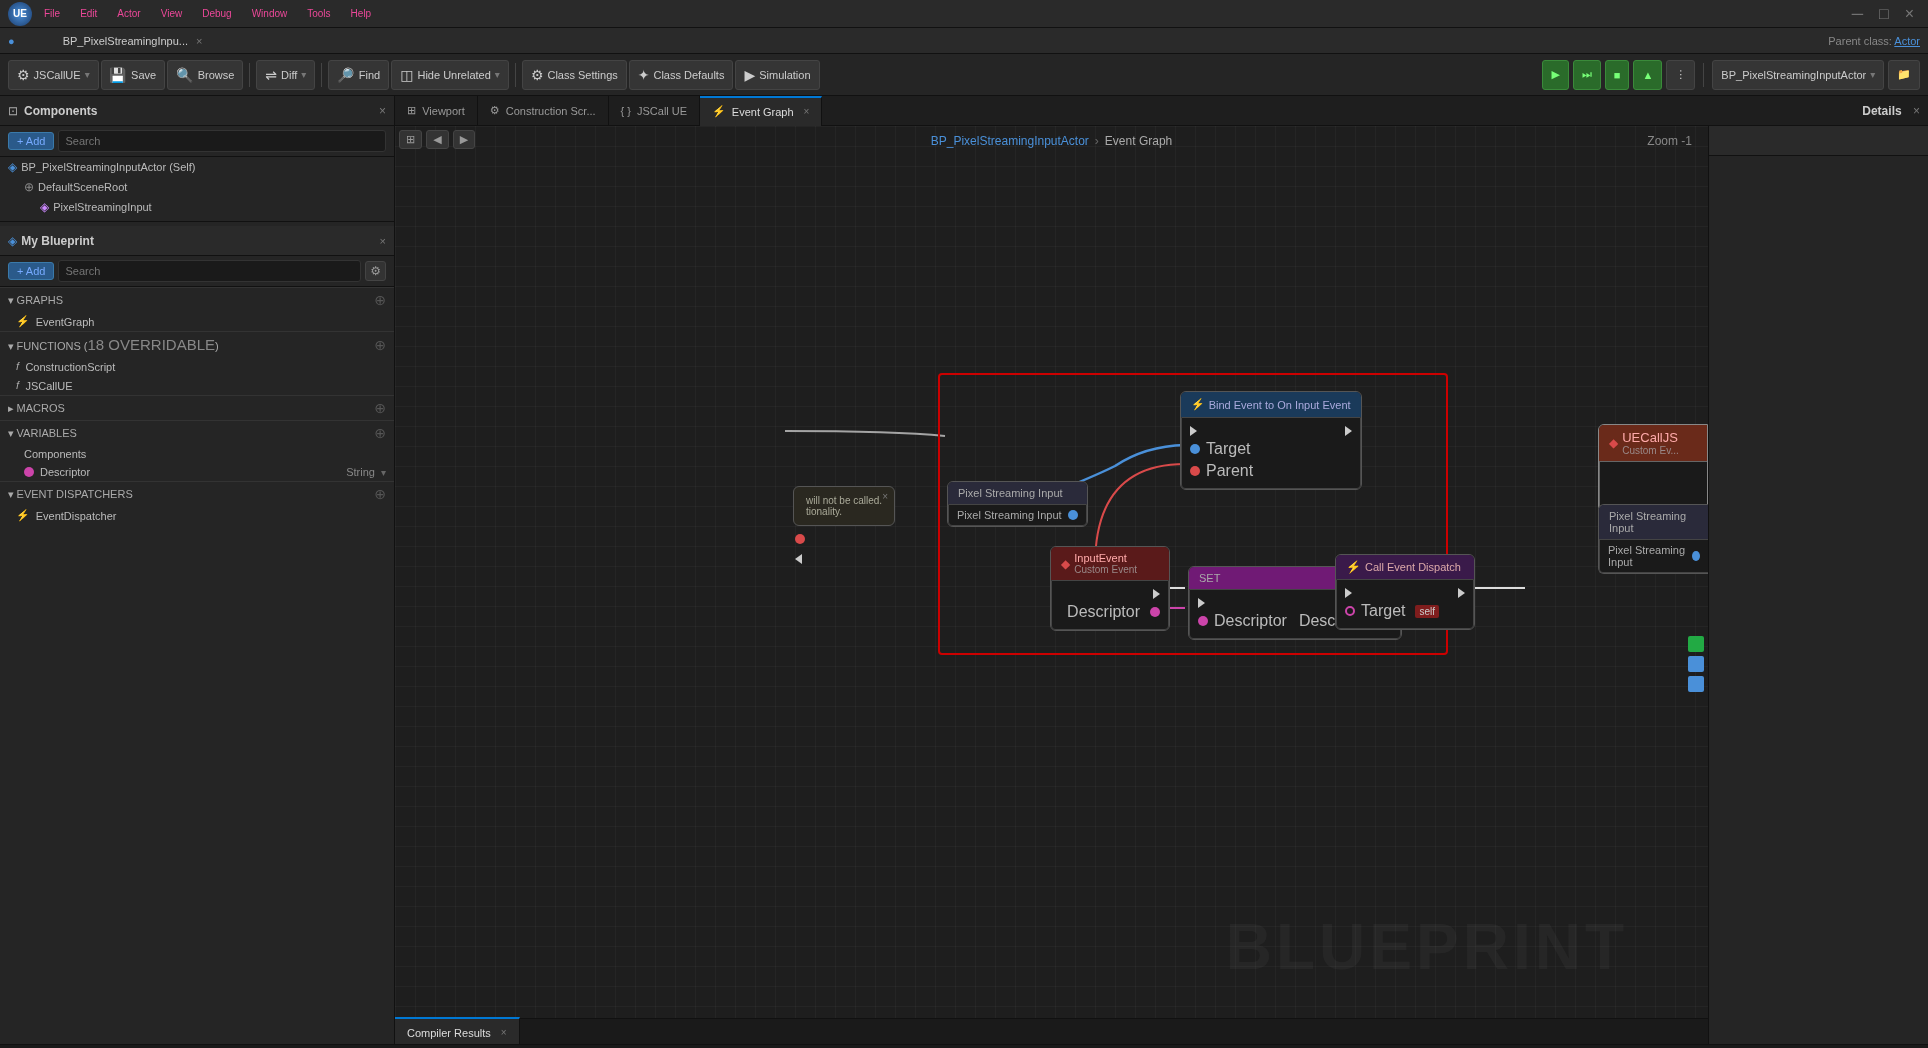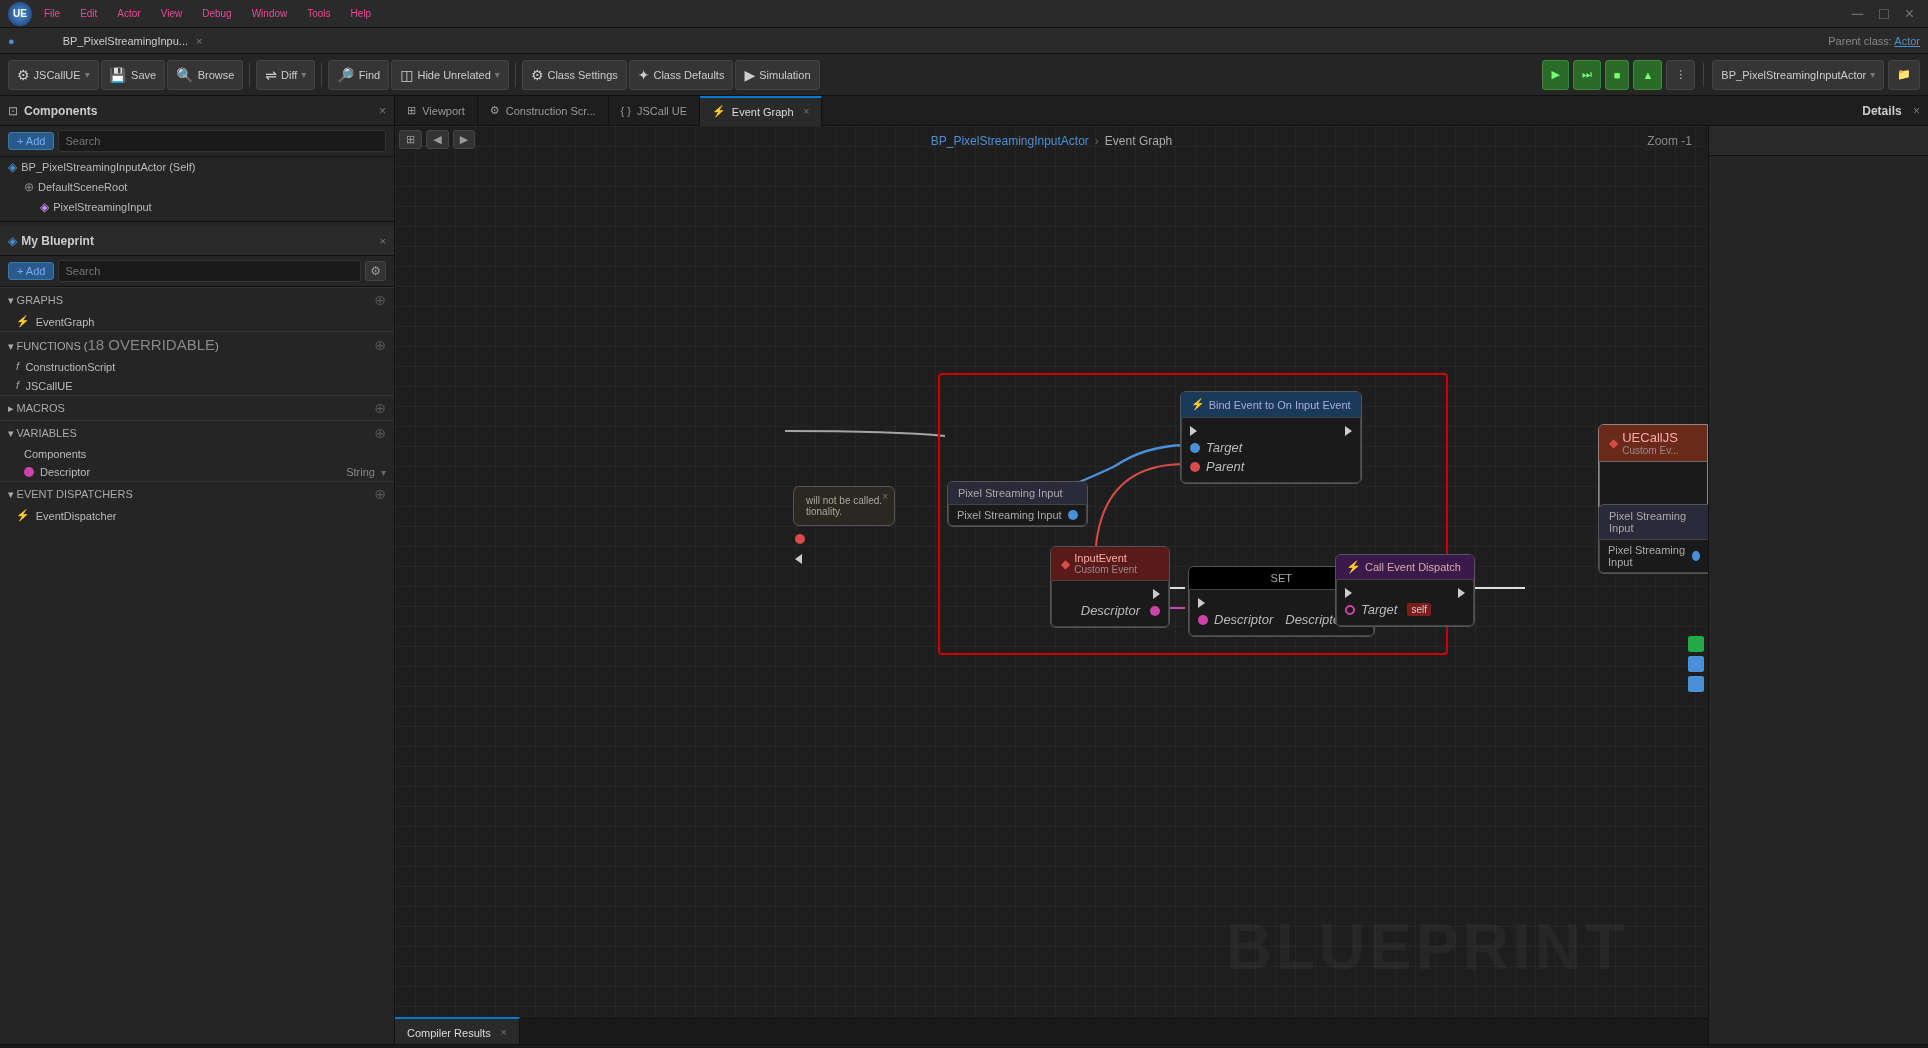--- a/index.html
+++ b/index.html
@@ -72,26 +72,26 @@
     .var-arrow { color: #666; font-size: 10px; }
 
     
     .node-bind-event { background: #1a1a1a; border: 1px solid #555; border-radius: 6px; position: absolute; }
     .node-bind-event .header { background: #1a3a5a; padding: 6px 10px; border-radius: 5px 5px 0 0; font-size: 11px; color: #aad; display: flex; align-items: center; gap: 4px; }
     .node-pixel-streaming { background: #1a1a1a; border: 1px solid #555; border-radius: 6px; position: absolute; }
     .node-pixel-streaming .header { background: #2a2a3a; padding: 5px 10px; border-radius: 5px 5px 0 0; font-size: 11px; color: #aaa; }
     .node-input-event { background: #1a1a1a; border: 1px solid #555; border-radius: 6px; position: absolute; }
     .node-input-event .header { background: #5a1a1a; padding: 5px 10px; border-radius: 5px 5px 0 0; font-size: 11px; color: #faa; display: flex; align-items: center; gap: 4px; }
     .node-set { background: #1a1a1a; border: 1px solid #555; border-radius: 6px; position: absolute; }
-    .node-set .header { background: #000000; padding: 5px 10px; border-radius: 5px 5px 0 0; font-size: 11px; color: #aaa; text-align: center; }
+    .node-set .header { background: #701a75; padding: 5px 10px; border-radius: 5px 5px 0 0; font-size: 11px; color: #aaa; text-align: left; }
     .node-call-event { background: #1a1a1a; border: 1px solid #555; border-radius: 6px; position: absolute; }
     .node-call-event .header { background: #3a1a4a; padding: 5px 10px; border-radius: 5px 5px 0 0; font-size: 11px; color: #daa; display: flex; align-items: center; gap: 4px; }
     .node-uecalljs { background: #1a1a1a; border: 1px solid #888; border-radius: 6px; position: absolute; }
 
-    .pin-label { color: #bbb; font-size: 13px; font-style: italic; }
+    .pin-label { color: #bbb; font-size: 16px; }
 
     
     .graph-svg { position: absolute; top: 0; left: 0; width: 100%; height: 100%; pointer-events: none; }
 
     .warning-node { background: #2a2820; border: 1px solid #555; border-radius: 6px; position: absolute; padding: 8px 12px; font-size: 10px; color: #aa9; max-width: 180px; }
     .warning-node-close { position: absolute; top: 4px; right: 6px; color: #777; cursor: pointer; font-size: 10px; }
   </style>
 </head>
 <body>
 

